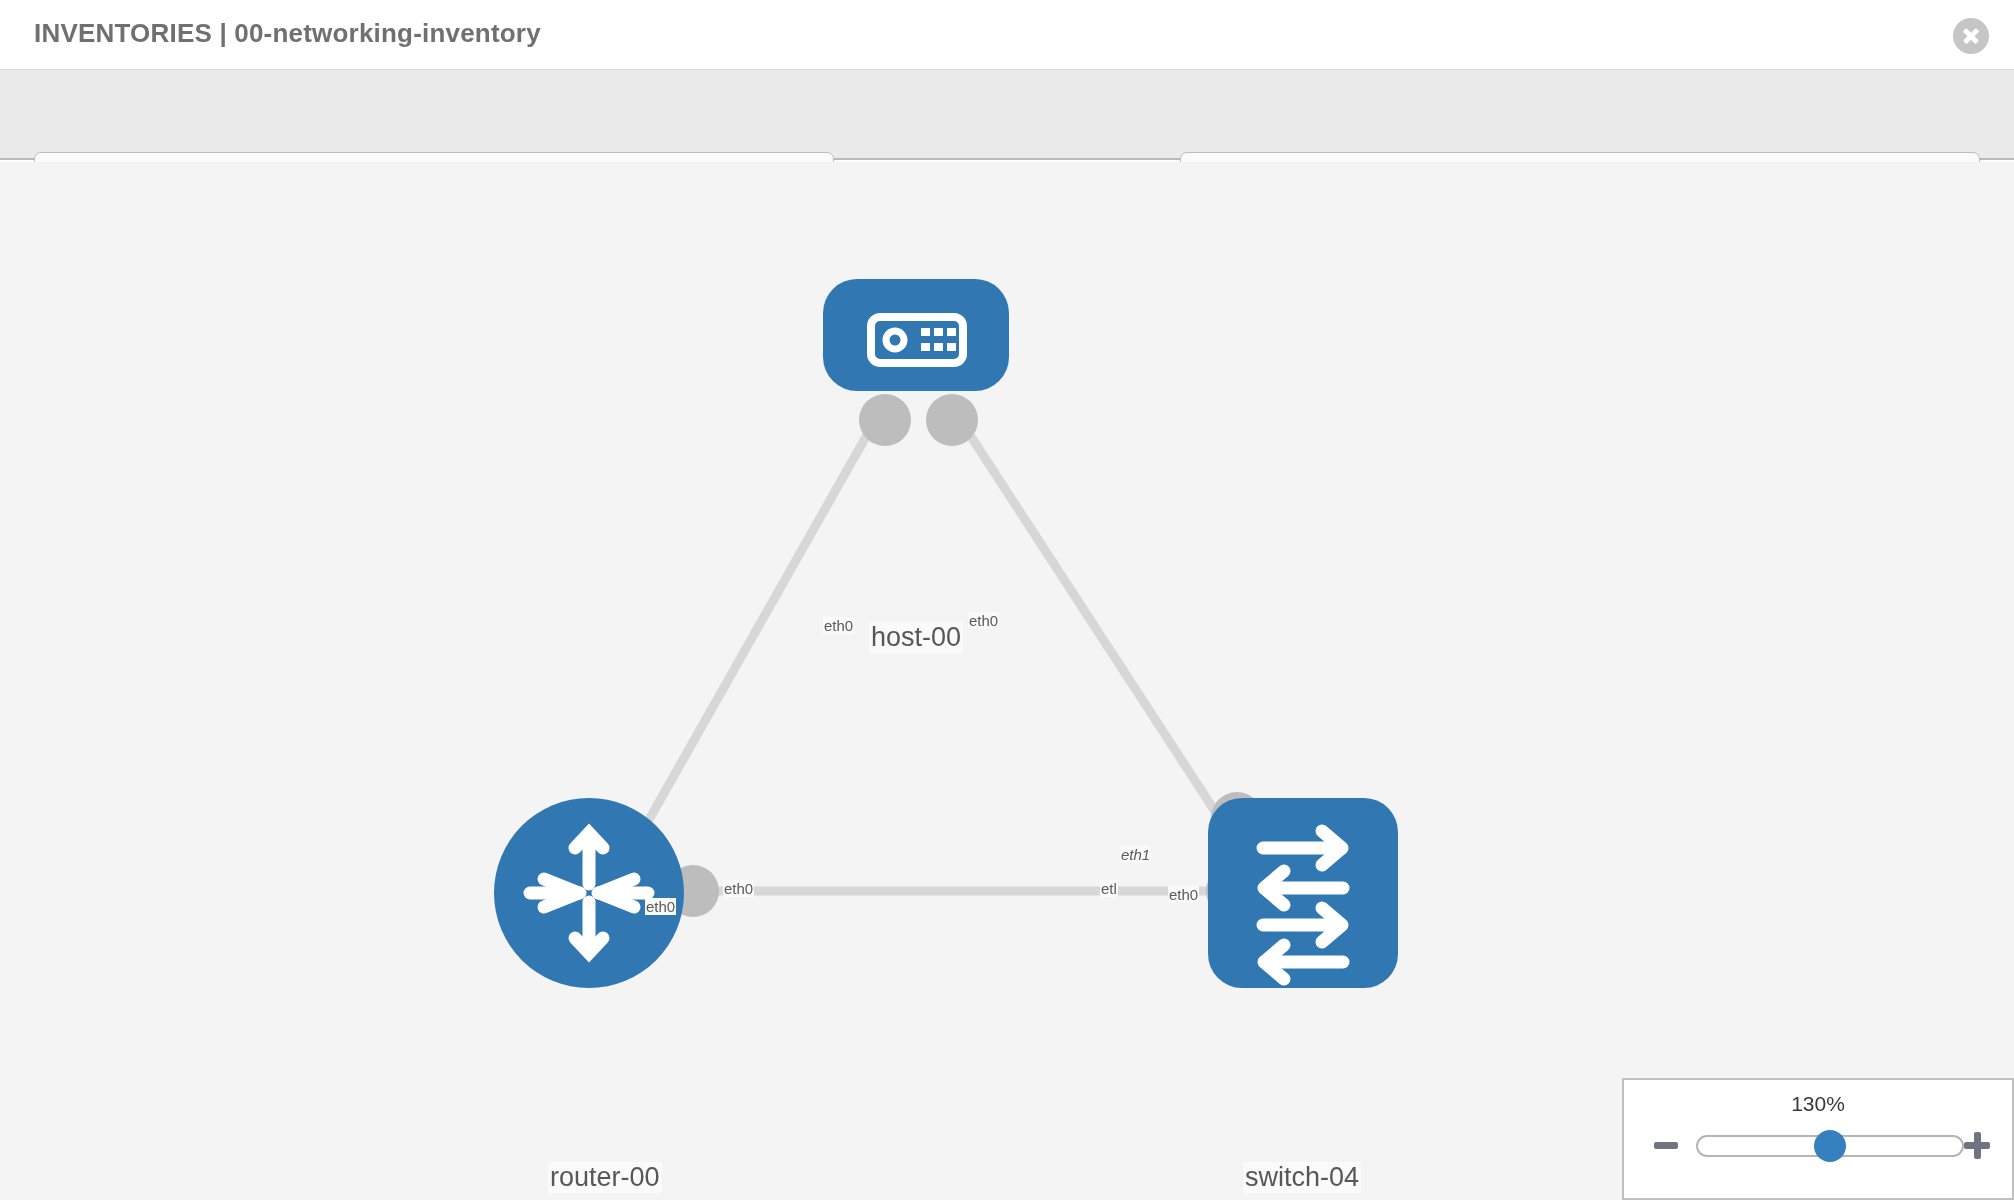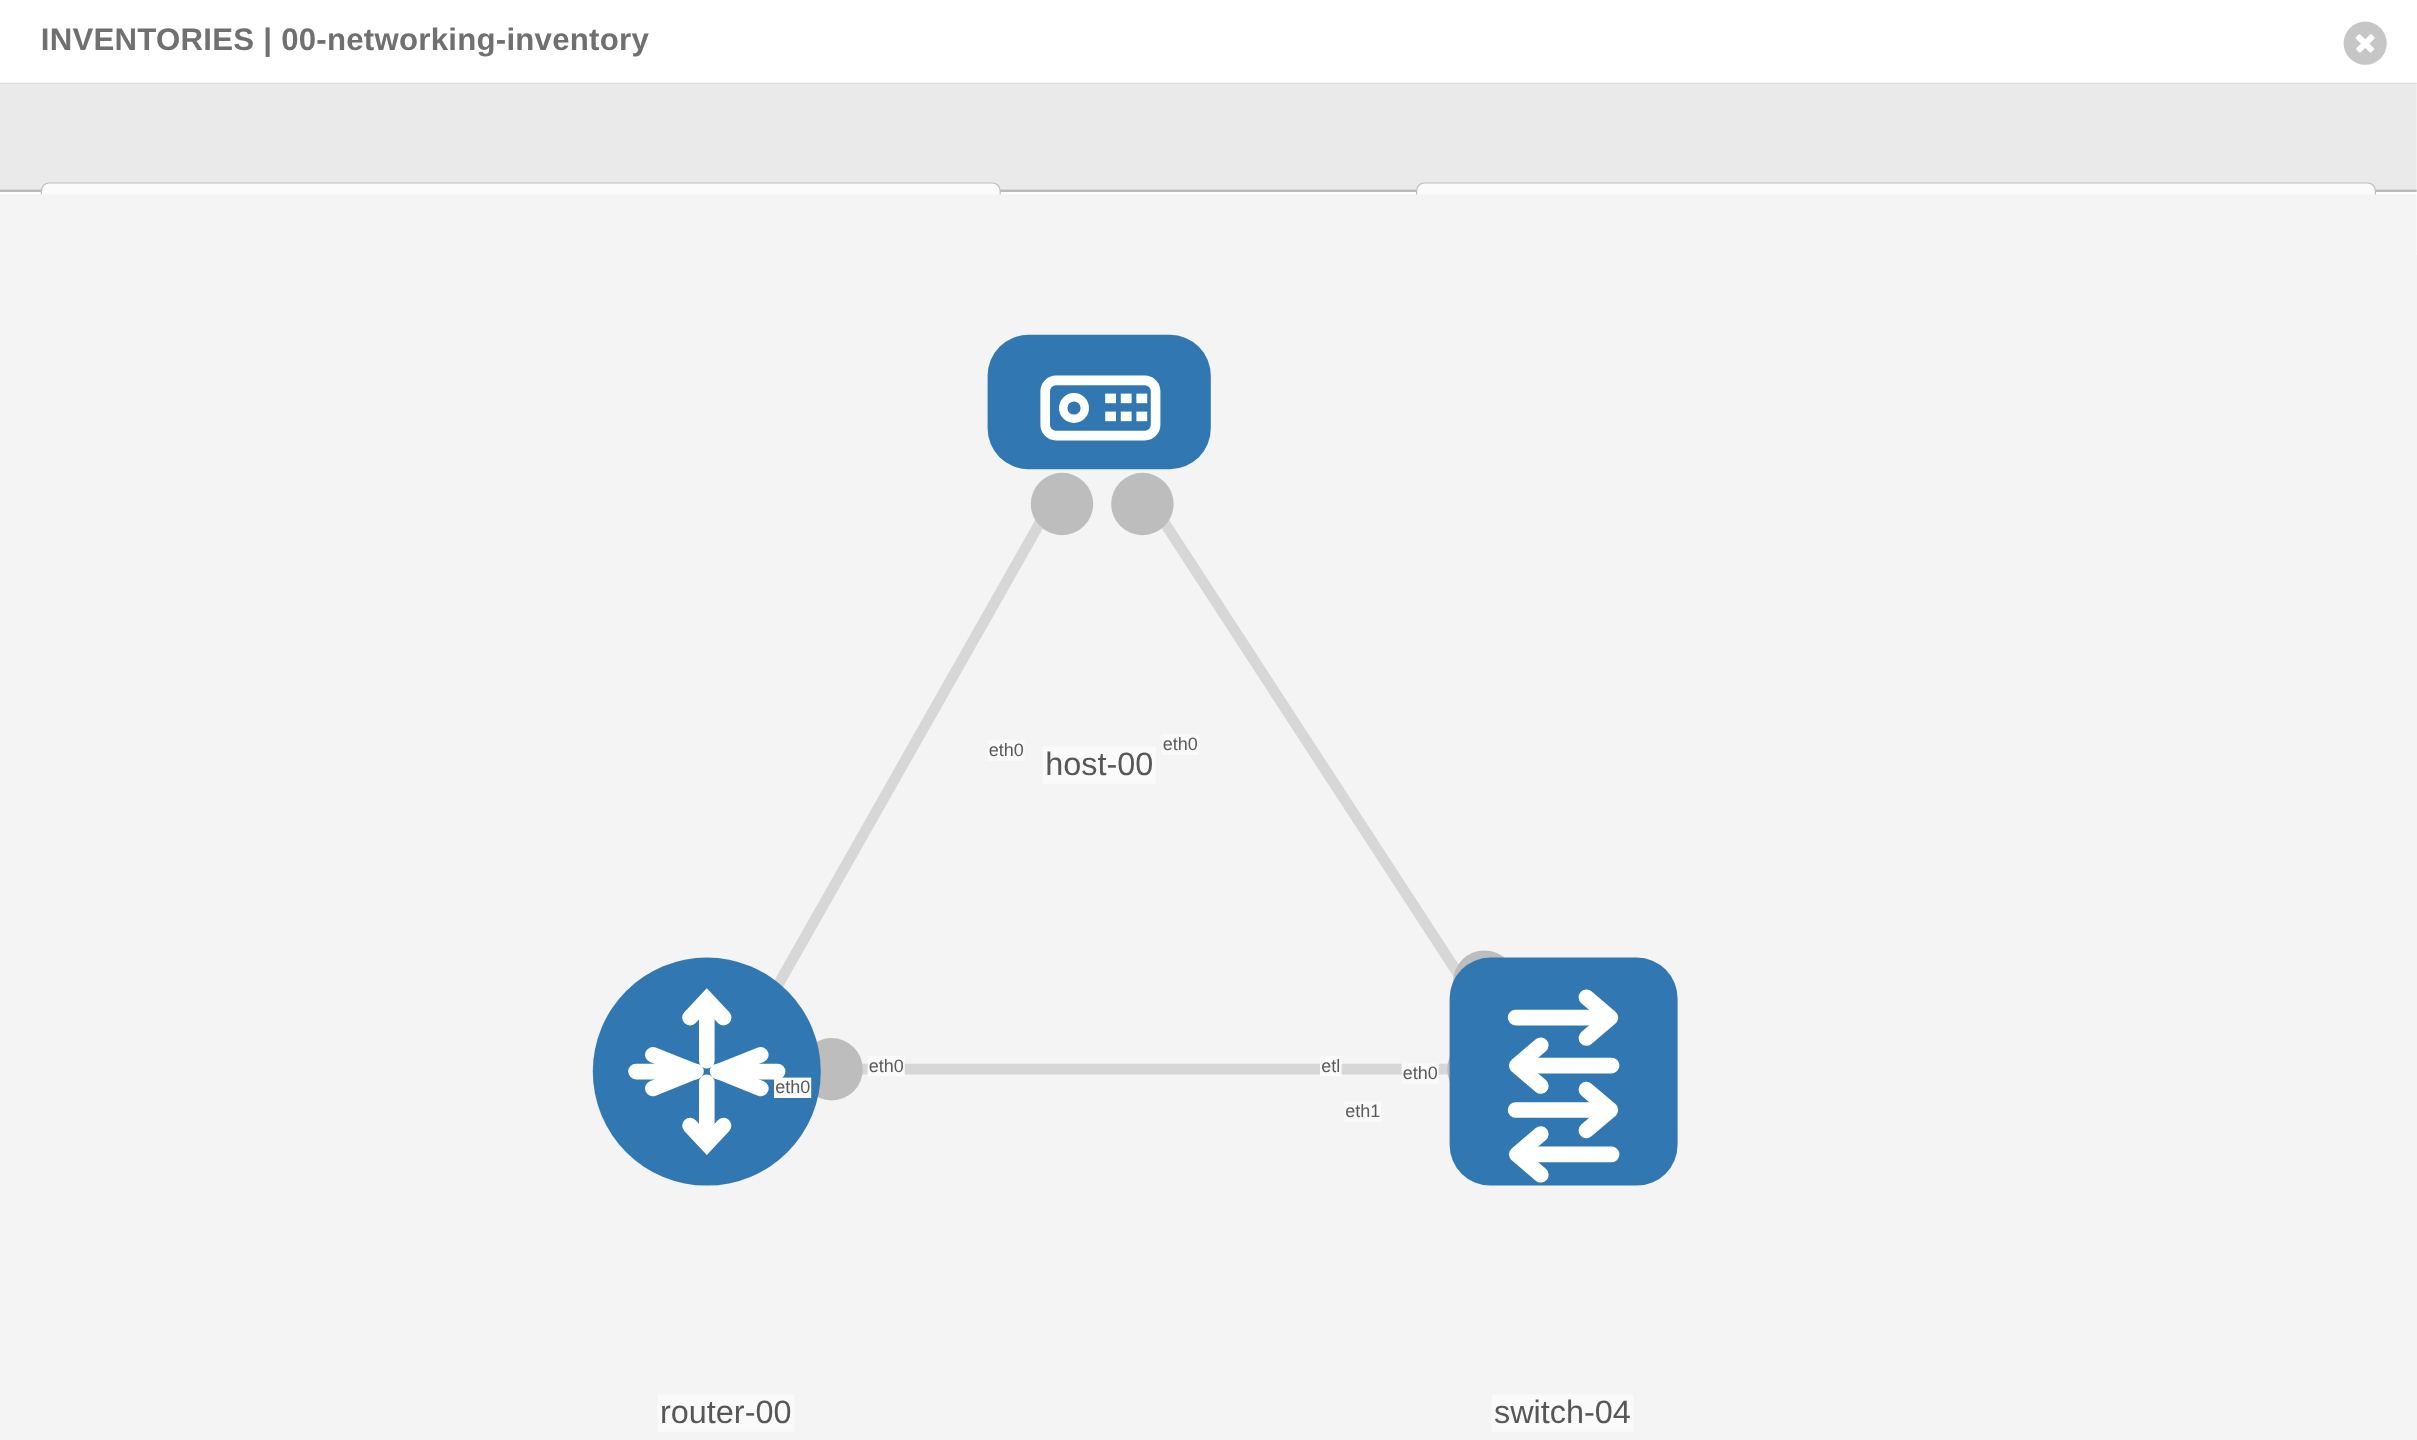--- a/index.html
+++ b/index.html
@@ -213,17 +213,24 @@
     <div class="node-label" style="left:869px; top:436px;margin-top:24px;">host-00</div>
     <div class="node-label" style="left:548px; top:1000px;text-align:right;">router-00</div>
     <div class="node-label" style="left:1243px; top:1000px;">switch-04</div>
 
     <div class="edge-label" style="left:823px; top:455px;">eth0</div>
     <div class="edge-label" style="left:968px; top:450px;">eth0</div>
     <div class="edge-label" style="left:645px; top:736px;">eth0</div>
     <div class="edge-label" style="left:1168px; top:724px;">eth0</div>
     <div class="edge-label" style="left:723px; top:718px;">eth0</div>
     <div class="edge-label" style="left:1100px; top:718px;">etl</div>
-    <div class="edge-label" style="left:1120px; top:756px;">eth1</div>
-  </div>
-
+    <div class="edge-label" style="left:1120px; top:684px;font-style:italic;">eth1</div>
+  </div>
+
+  <div class="zoom-panel">
+    <div class="zoom-value">130%</div>
+    <div class="zoom-minus"></div>
+    <div class="zoom-track"></div>
+    <div class="zoom-thumb" id="zoom-thumb" style="left: 190px;"></div>
+    <div class="zoom-plus"></div>
+  </div>
 
 </div>
 
 </body></html>

